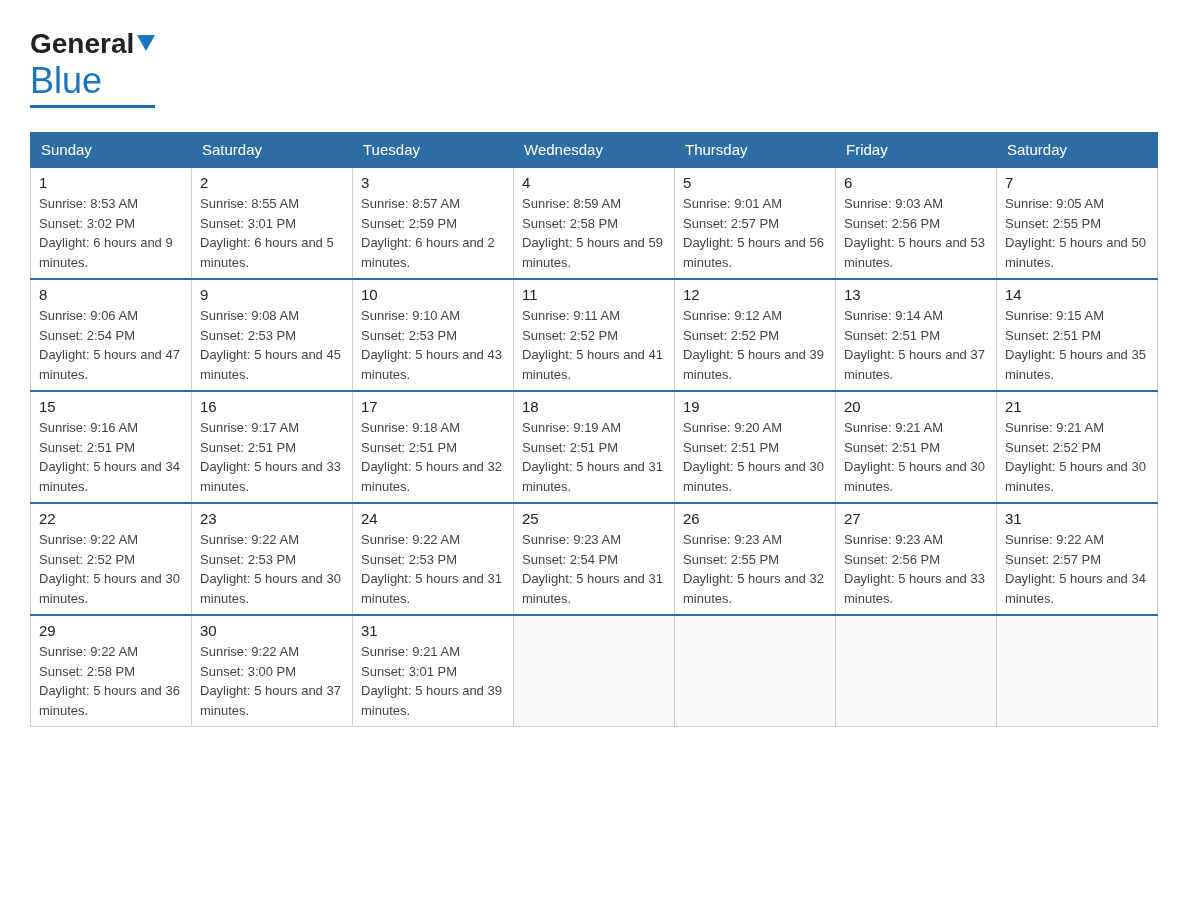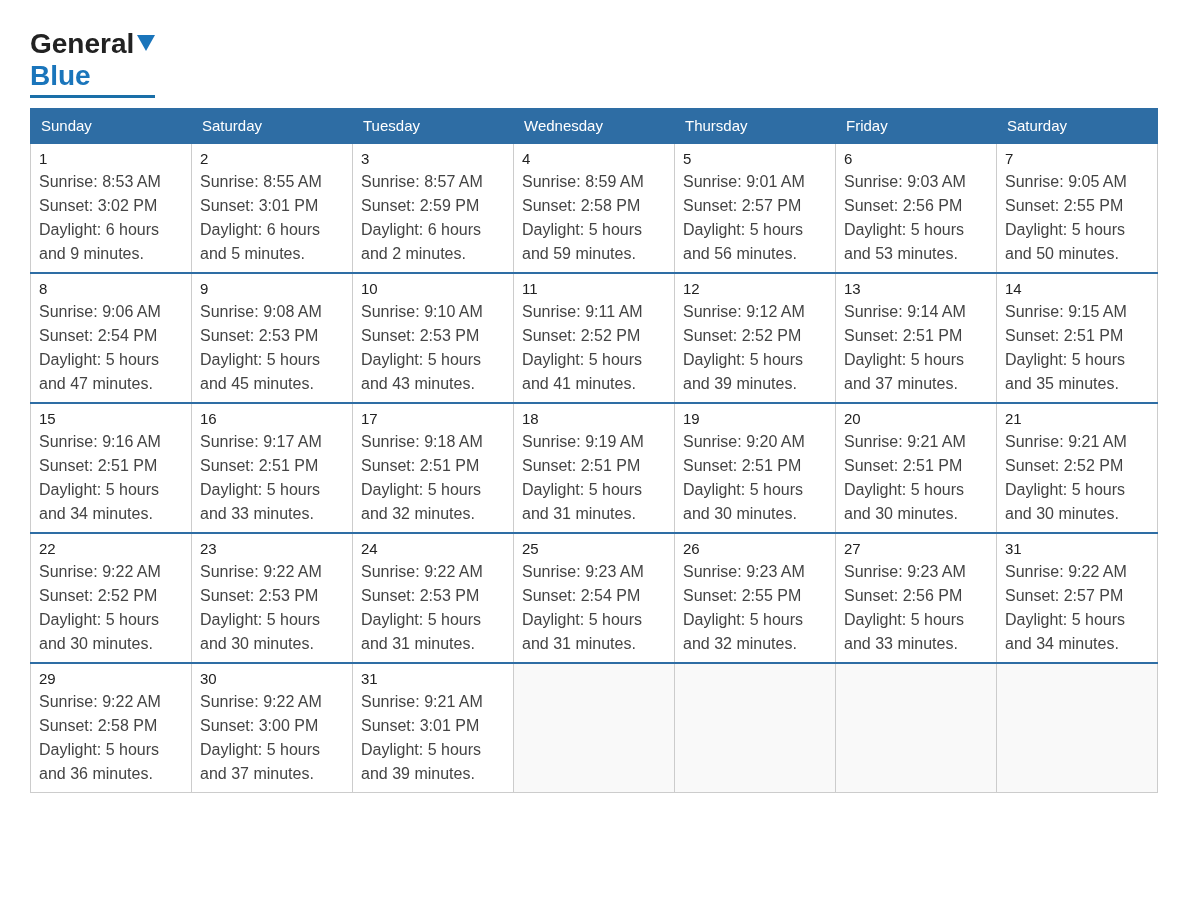--- a/index.html
+++ b/index.html
@@ -7,21 +7,21 @@
       font-family: Arial, sans-serif;
       background: #fff;
       padding: 20px 30px;
       width: 1188px;
       min-height: 918px;
     }
     .header-row {
       display: flex;
       justify-content: space-between;
       align-items: flex-start;
-      margin-bottom: 10px;
+      margin-bottom: 24px;
       flex-direction: column;
     }
     .logo {
       display: flex;
       flex-direction: column;
       align-items: flex-start;
       padding-top: 8px;
     }
     .logo-line {
       width: 100%;
@@ -70,39 +70,39 @@
     .calendar tbody tr:not(:last-child) td {
       border-bottom: 1px solid #ccc;
     }
     .day-number {
       font-size: 15px;
       font-weight: normal;
       color: #222;
       margin-bottom: 3px;
     }
     .day-info {
-      font-size: 16px;
+      font-size: 13px;
       color: #444;
       line-height: 1.5;
     }
     .empty-cell {
       background: #f9f9f9;
     }
     .logo-svg {
       display: flex;
       align-items: center;
     }
     .logo-text-general {
       font-size: 28px;
       font-weight: bold;
       color: #222;
     }
     .logo-text-blue {
-      font-size: 28px;
-      font-weight: bold;
+      font-size: 36px;
+      font-weight: normal;
       color: #1a75bb;
     }
   </style>
 </head>
 <body>
 
 <div class="header-row">
   <div class="logo">
     <div class="logo-svg">
       <span class="logo-text-general">General</span>

